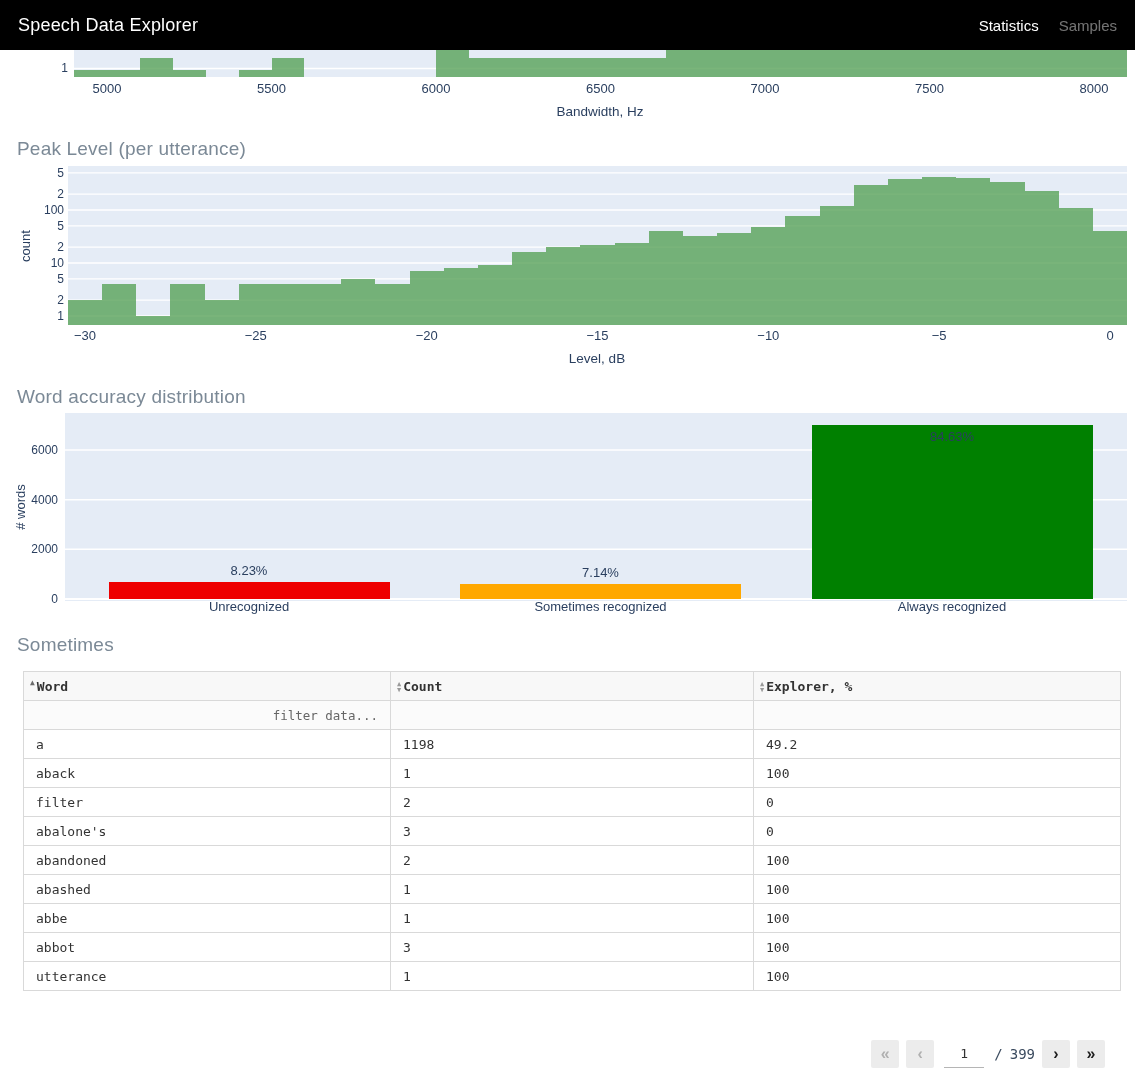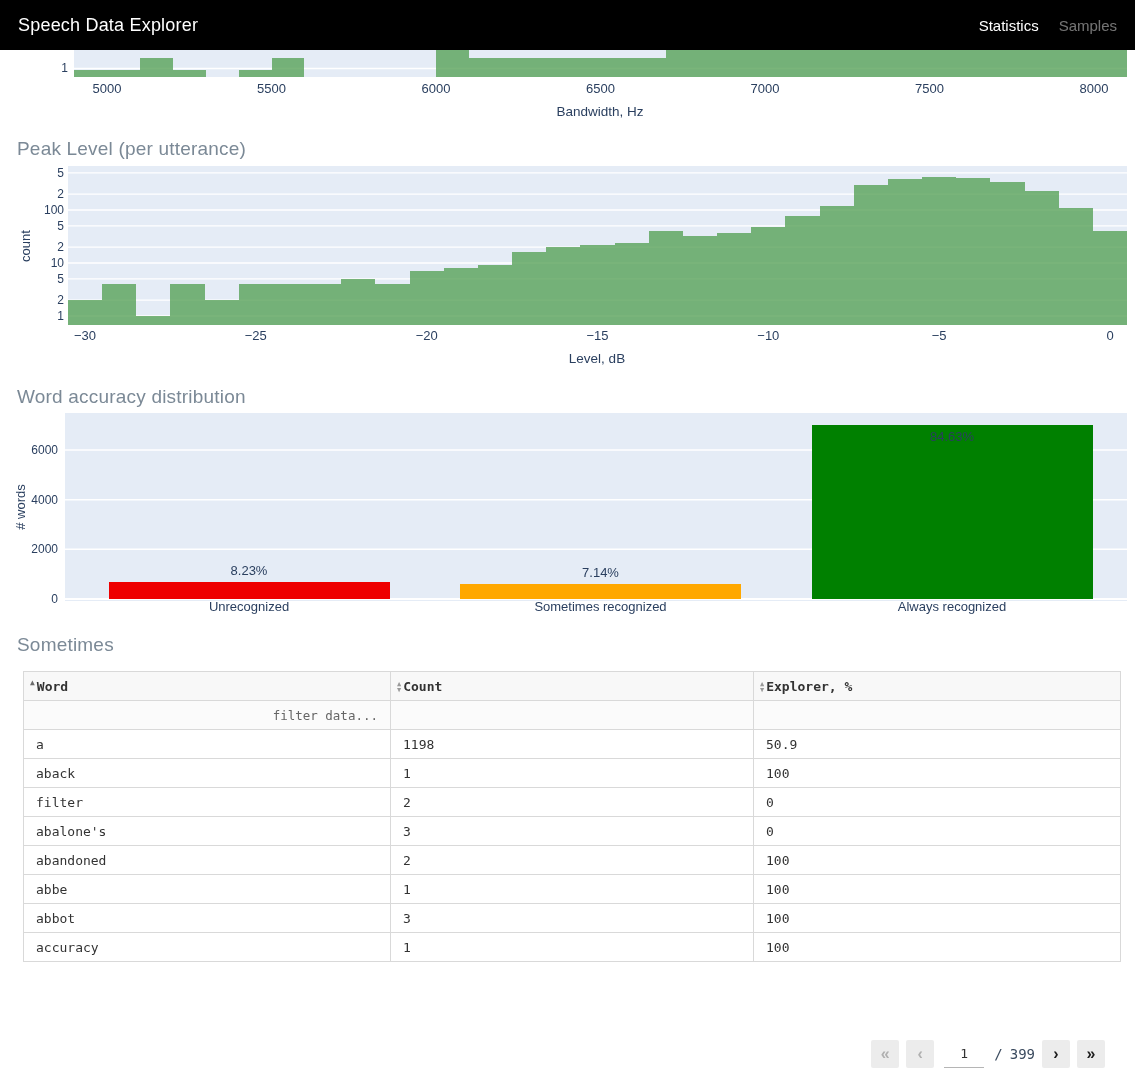--- a/index.html
+++ b/index.html
@@ -195,21 +195,21 @@
       <tr class="filter-row">
         <td><input placeholder="filter data..." style=""></td>
         <td></td>
         <td></td>
       </tr>
     </thead>
     <tbody id="vocab-body">
         <tr>
           <td>a</td>
           <td>1198</td>
-          <td>50.9</td>
+          <td>49.2</td>
         </tr>
         <tr>
           <td>aback</td>
           <td>1</td>
           <td>100</td>
         </tr>
         <tr>
           <td>filter</td>
           <td>2</td>
           <td>0</td>
@@ -218,31 +218,36 @@
           <td>abalone's</td>
           <td>3</td>
           <td>0</td>
         </tr>
         <tr>
           <td>abandoned</td>
           <td>2</td>
           <td>100</td>
         </tr>
         <tr>
+          <td>abashed</td>
+          <td>1</td>
+          <td>100</td>
+        </tr>
+        <tr>
           <td>abbe</td>
           <td>1</td>
           <td>100</td>
         </tr>
         <tr>
           <td>abbot</td>
           <td>3</td>
           <td>100</td>
         </tr>
         <tr>
-          <td>accuracy</td>
+          <td>utterance</td>
           <td>1</td>
           <td>100</td>
         </tr>
       </tbody>
   </table>
 
   <div class="pagination">
     <button class="pg-btn disabled">«</button>
     <button class="pg-btn disabled">‹</button>
     <input class="page-input" value="1" style="">

